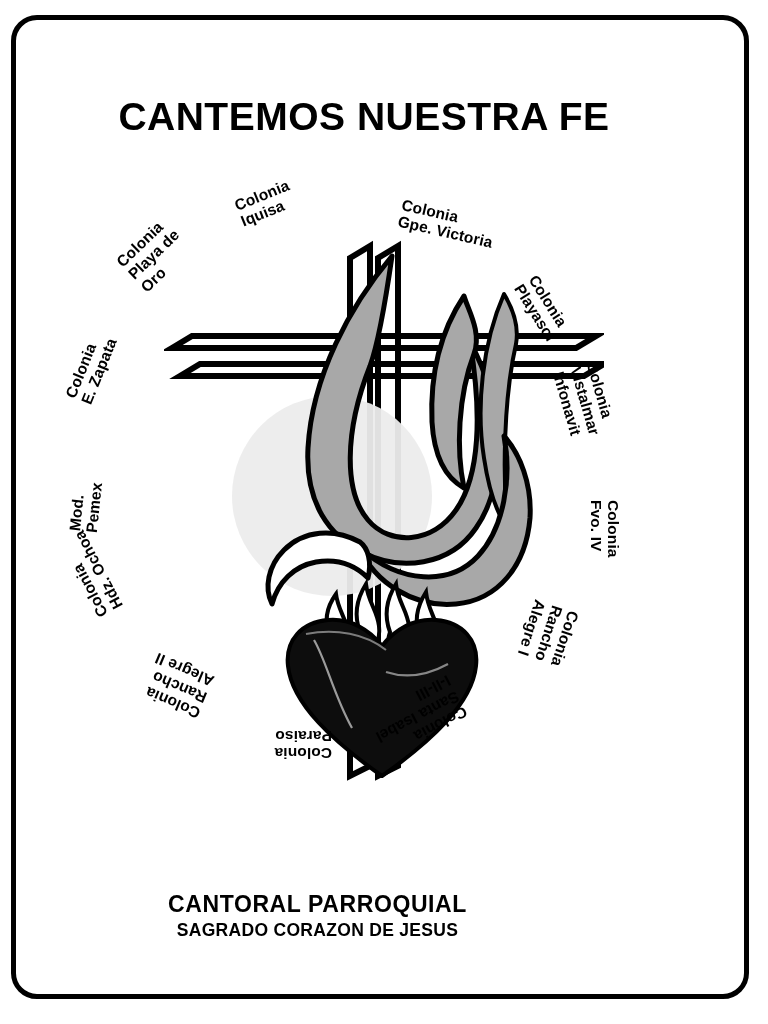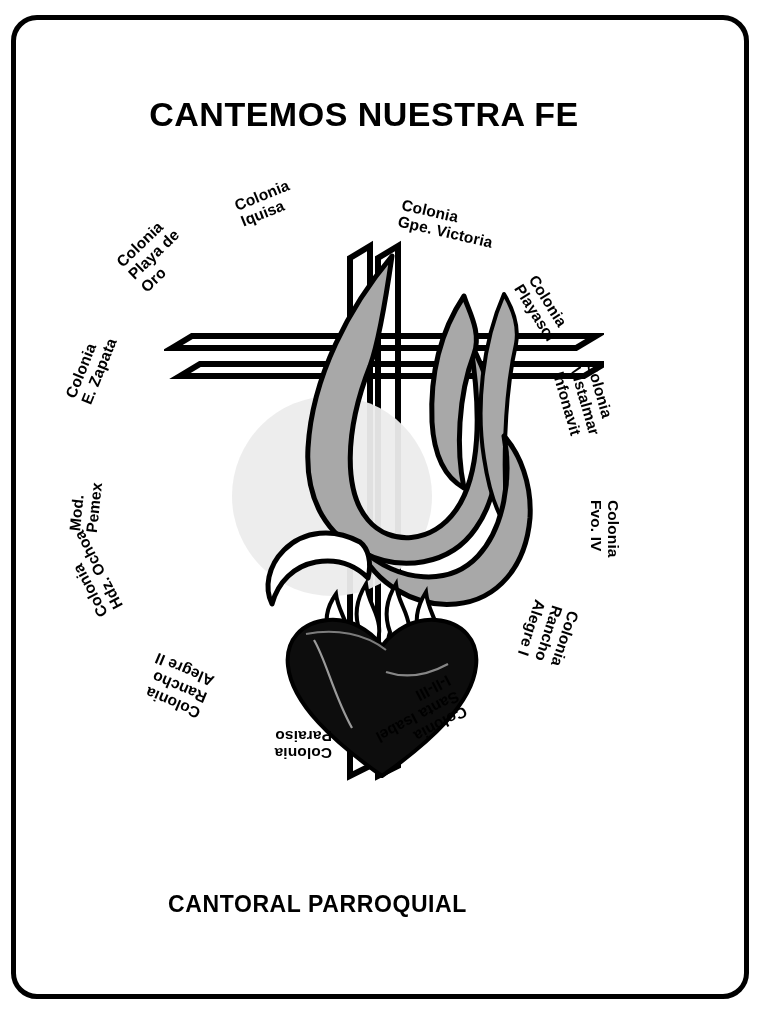--- a/index.html
+++ b/index.html
@@ -29,21 +29,21 @@
     background: #ffffff;
   }
 
   
   #title {
     position: absolute;
     left: 0;
     top: 96px;
     width: 728px;
     text-align: center;
-    font-size: 34px;
+    font-size: 39px;
     font-weight: bold;
     letter-spacing: 0.5px;
     line-height: 1.1;
   }
 
   
   #emblem {
     position: absolute;
     left: 164px;
     top: 236px;
@@ -209,13 +209,14 @@
 I-II-III</div>
   <div class="colony-label" style="left: 196px; top: 722px; text-align: left; transform-origin: left top; transform: rotate(-157deg);">Colonia
 Rancho
 Alegre II</div>
   <div class="colony-label" style="left: 332px; top: 762px; text-align: left; transform-origin: left top; transform: rotate(180deg);">Colonia
 Paraiso</div>
 </div>
 
 <div id="footer">
   <div id="footer-line1">CANTORAL PARROQUIAL</div>
+  <div id="footer-line2">SAGRADO CORAZON DE JESUS</div>
 </div>
 
 </body></html>

